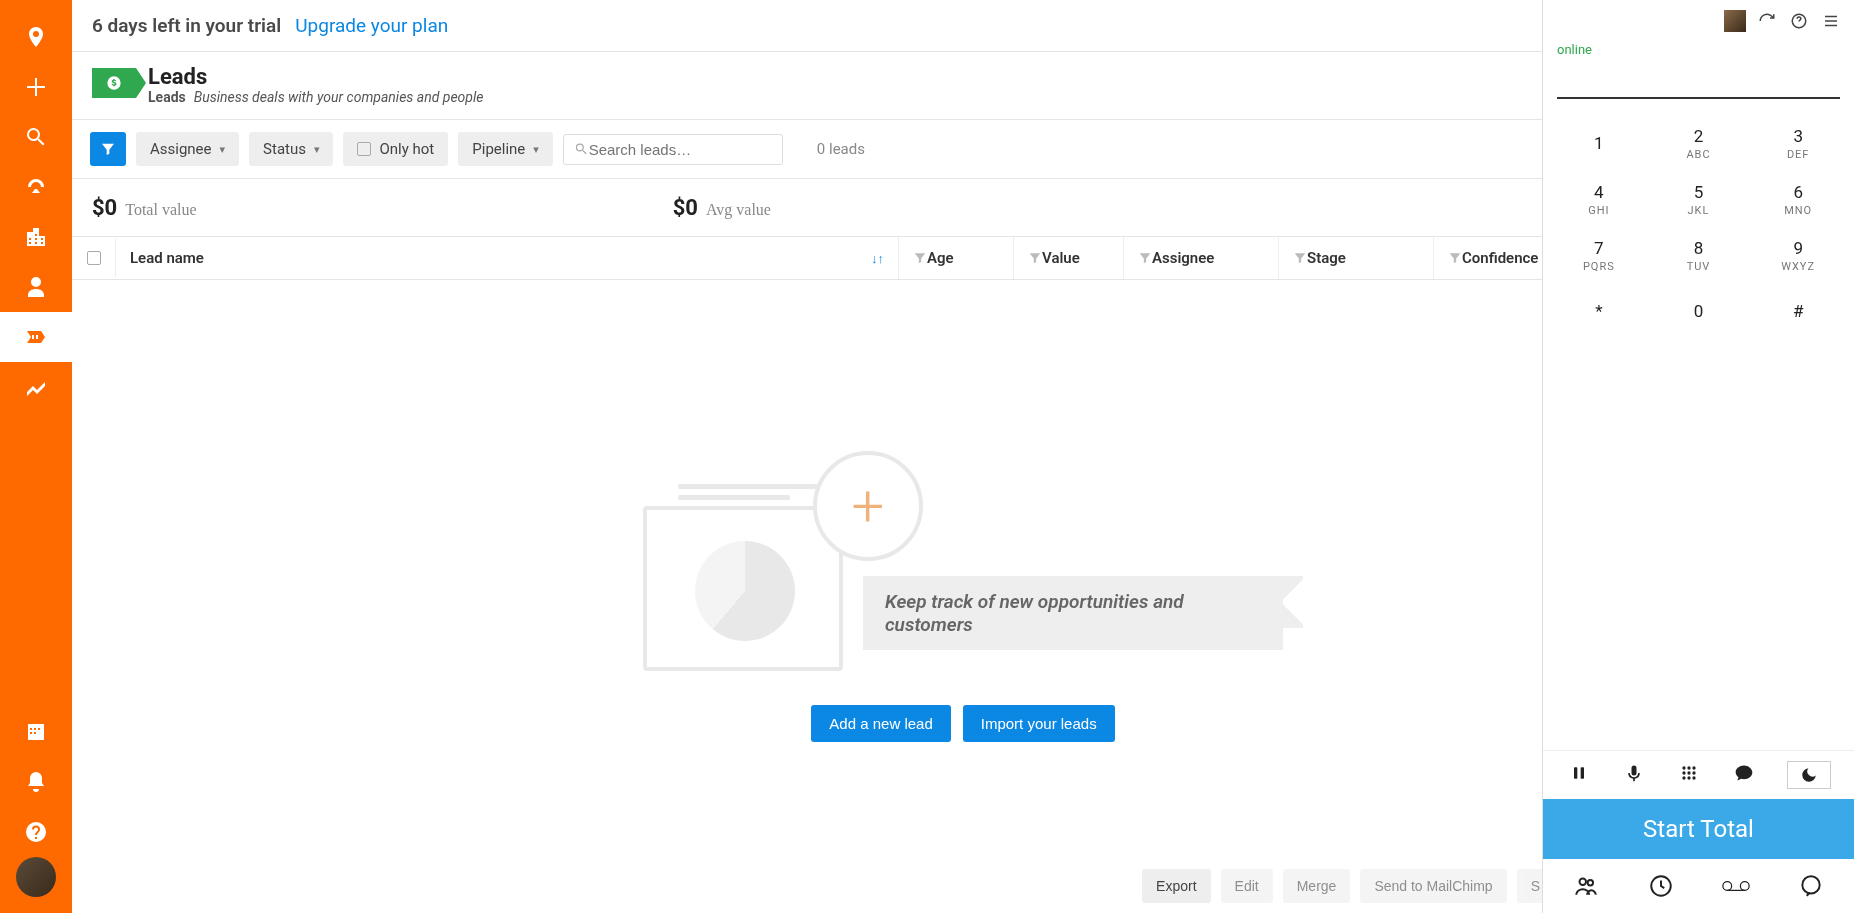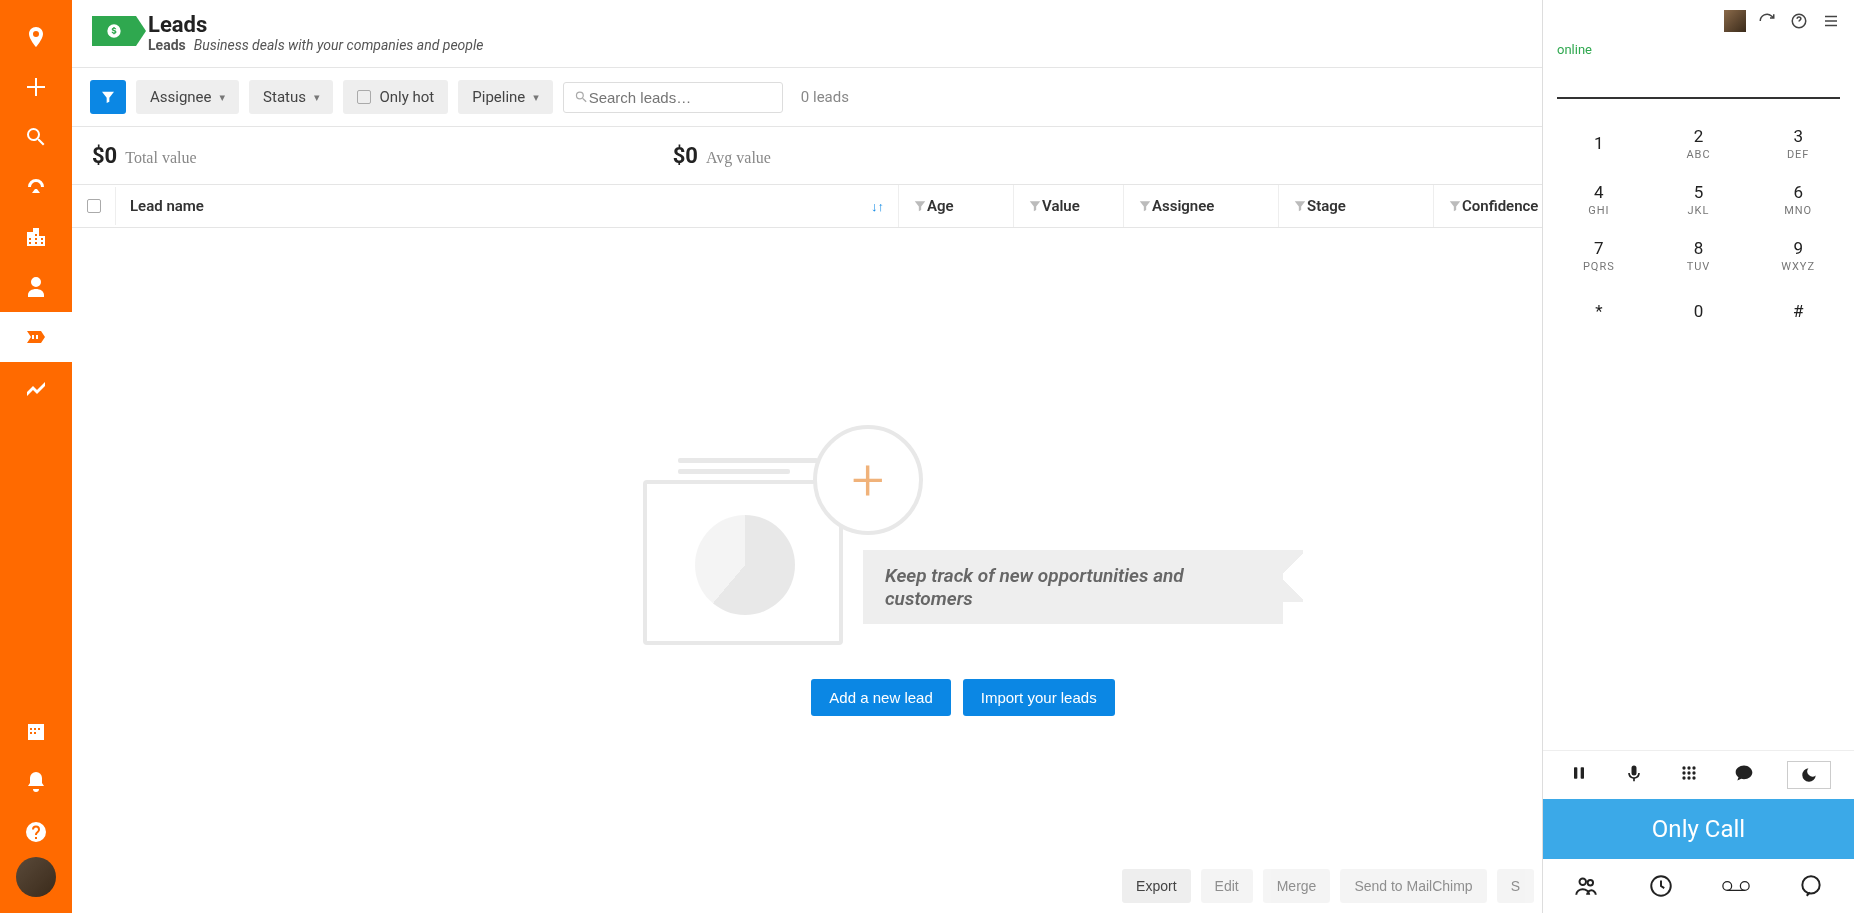--- a/index.html
+++ b/index.html
@@ -30,21 +30,21 @@
 .btn-soft { background: #eee; border: none; padding: 9px 14px; border-radius: 3px; font-size: 15px; color: #444; cursor: pointer; }
 
 
 .filter-bar { display: flex; align-items: center; gap: 10px; padding: 12px 18px; border-bottom: 1px solid #e5e5e5; }
 .filter-btn { width: 36px; height: 34px; background: #0b87e4; border-radius: 3px; display:flex;align-items:center;justify-content:center; color:#fff; }
 .pill { background: #eee; border-radius: 3px; padding: 8px 14px; font-size: 15px; color: #444; display: inline-flex; align-items: center; gap: 8px; cursor:pointer; }
 .pill .chev { font-size: 11px; color: #777; }
 .checkbox { width: 14px; height: 14px; border: 1px solid #aaa; border-radius: 2px; }
 .search-wrap { display: flex; align-items: center; border: 1px solid #ddd; border-radius: 3px; padding: 6px 10px; width: 220px; }
 .search-wrap input { border: none; outline: none; font-size: 15px; width: 100%; }
-.lead-count { color: #888; font-size: 15px; margin-left: 8px; }
+.lead-count { color: #888; font-size: 15px; margin-left: 24px; }
 .filter-bar .spacer { flex: 1; }
 .view-grid-icon { width: 22px; height: 22px; color: #777; display:grid; grid-template-columns:1fr 1fr; gap:3px; }
 .view-grid-icon span { background: currentColor; }
 
 
 .stats { display: flex; padding: 16px 20px; border-bottom: 1px solid #e5e5e5; }
 .stat { flex: 1; display: flex; align-items: baseline; gap: 8px; }
 .stat .val { font-size: 22px; font-weight: 700; color: #222; }
 .stat .label { font-size: 16px; color: #888; font-family: Liberation Serif, serif; }
 .stat.right { justify-content: flex-end; }
@@ -71,21 +71,21 @@
 .card-lines { position:absolute; left:35px; top:33px; width: 140px; }
 .card-lines div { height: 5px; background: #e8e8e8; margin-bottom: 6px; border-radius: 2px; }
 .card-circle { position:absolute; left:52px; bottom:30px; width: 100px; height: 100px; border-radius: 50%; background: conic-gradient(#e8e8e8 0 220deg, #f4f4f4 220deg 360deg); }
 .plus-circle { position: absolute; right: 0; top: 0; width: 110px; height: 110px; border: 4px solid #e8e8e8; border-radius: 50%; background:#fff; display:flex;align-items:center;justify-content:center; color:#f0b27a; font-size:58px; font-weight:300; }
 .empty-banner { position:absolute; left:220px; top:125px; background:#eee; padding: 14px 22px; font-size: 19px; font-weight:600; font-style: italic; color:#666; }
 .empty-banner::after { content:''; position:absolute; right:-20px; top:0; bottom:0; width:20px; background:linear-gradient(135deg, #eee 50%, transparent 50%), linear-gradient(45deg, #eee 50%, transparent 50%); background-size: 20px 26px; background-position: 0 0, 0 26px; background-repeat:no-repeat; }
 .empty-actions { margin-top: 24px; display: flex; gap: 12px; }
 .btn-primary { background: #0b87e4; color: #fff; border: none; padding: 10px 18px; border-radius: 3px; font-size: 15px; cursor: pointer; }
 
 
-.bottom-actions { position: absolute; bottom: 10px; right: 320px; display: flex; gap: 10px; justify-content: flex-end; }
+.bottom-actions { position: absolute; bottom: 10px; right: 300px; display: flex; gap: 10px; justify-content: flex-end; }
 .bottom-actions button { background: #eee; border: none; padding: 9px 14px; border-radius: 3px; font-size: 14px; color: #444; cursor: pointer; }
 .bottom-actions button.disabled { opacity: .6; }
 
 
 .phone-panel { position: absolute; right: 0; top: 0; width: 312px; height: 913px; background: #fff; border-left: 1px solid #ddd; display: flex; flex-direction: column; }
 .phone-top { display: flex; gap: 10px; align-items: center; padding: 10px 12px; justify-content: flex-end; }
 .phone-top .avatar-sm { width: 22px; height: 22px; background: linear-gradient(135deg,#8a6a4a,#3a2a1a); }
 .icon-btn-sm { width: 22px; height: 22px; display:flex;align-items:center;justify-content:center;color:#444;cursor:pointer; }
 .online { color: #2fa84f; font-size: 13px; padding: 0 14px; }
 .dial-input { margin: 8px 14px 16px; border: none; border-bottom: 2px solid #333; height: 34px; font-size: 18px; outline: none; width: calc(100% - 28px); }
@@ -162,20 +162,25 @@
       </div>
     <div class="nav-item">
         <svg viewBox="0 0 24 24">
           <path d="M12 2a10 10 0 100 20 10 10 0 000-20zm1 17h-2v-2h2v2zm2-7l-1 1c-.8.8-1 1.3-1 2h-2c0-1.3.5-2.2 1.3-3l1.2-1.2c.4-.4.5-.9.5-1.3a2 2 0 00-4 0H8a4 4 0 018 0c0 .9-.4 1.8-1 2.5z"></path>
         </svg>
       </div>
     <div class="avatar-bottom"></div>
   </div>
 
   <div class="main">
+    <div class="trial-bar">
+      <span class="trial-text">6 days left in your trial</span>
+      <span> &nbsp; </span>
+      <span class="upgrade">Upgrade your plan</span>
+    </div>
 
     <div class="page-header">
       <div class="lead-badge">
         <svg width="16" height="16" viewBox="0 0 24 24" fill="#fff">
             <path d="M12 2a10 10 0 100 20 10 10 0 000-20zm1 15h-2v-1c-1.5-.3-2.5-1.3-2.6-2.7h2c.1.6.6 1 1.4 1 .9 0 1.4-.4 1.4-1 0-.5-.4-.8-1.6-1.1-1.8-.4-3-1-3-2.7 0-1.3 1-2.2 2.4-2.5V6h2v1c1.4.3 2.3 1.2 2.4 2.5h-2c-.1-.5-.5-.9-1.2-.9-.8 0-1.2.4-1.2.9 0 .5.4.8 1.6 1.1 1.9.5 3 1.1 3 2.8 0 1.4-1 2.3-2.6 2.6v1z"></path>
           </svg>
       </div>
       <div class="page-title-block">
         <div class="title">Leads</div>
         <div class="sub"><span class="lead-word">Leads</span><span>Business deals with your companies and people</span></div>
@@ -414,21 +419,21 @@
           <svg viewBox="0 0 24 24" width="20" height="20" fill="currentColor">
             <path d="M12 3C6.5 3 2 6.6 2 11c0 2.4 1.3 4.5 3.4 6L4 21l4.7-2c1 .3 2.1.5 3.3.5 5.5 0 10-3.6 10-8S17.5 3 12 3z"></path>
           </svg>
         </div>
       <div class="ico boxed">
           <svg viewBox="0 0 24 24" width="18" height="18" fill="currentColor">
             <path d="M21 12.8A9 9 0 1111.2 3a7 7 0 009.8 9.8z"></path>
           </svg>
         </div>
     </div>
-    <div class="start-call">Only Call</div>
+    <div class="start-call">Start Total</div>
     <div class="phone-bottom">
       <div class="bico">
           <svg viewBox="0 0 24 24" width="26" height="26" fill="none" stroke="currentColor" stroke-width="1.8">
             <circle cx="9" cy="8" r="3"></circle>
             <circle cx="16" cy="9" r="2.5"></circle>
             <path d="M3 20c0-3 3-5 6-5s6 2 6 5M13 20c0-2 2-4 4-4s4 2 4 4"></path>
           </svg>
         </div>
       <div class="bico">
           <svg viewBox="0 0 24 24" width="26" height="26" fill="none" stroke="currentColor" stroke-width="1.8">

